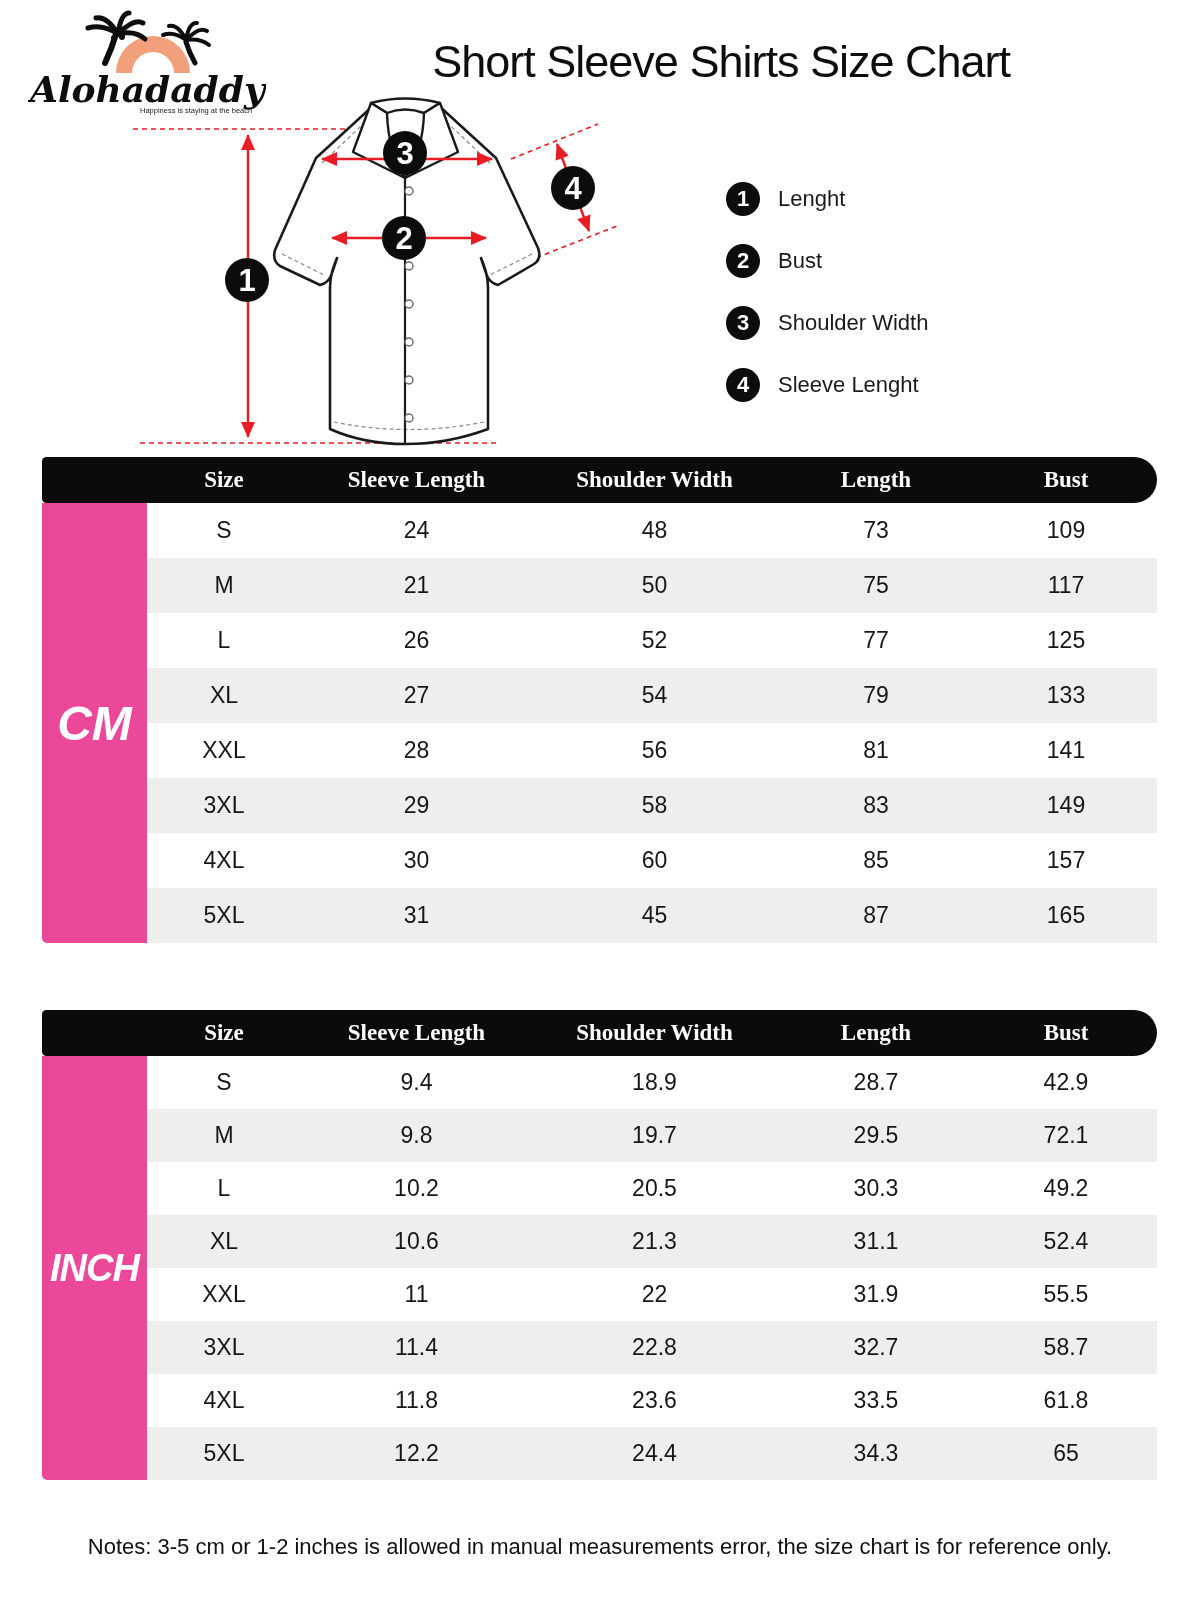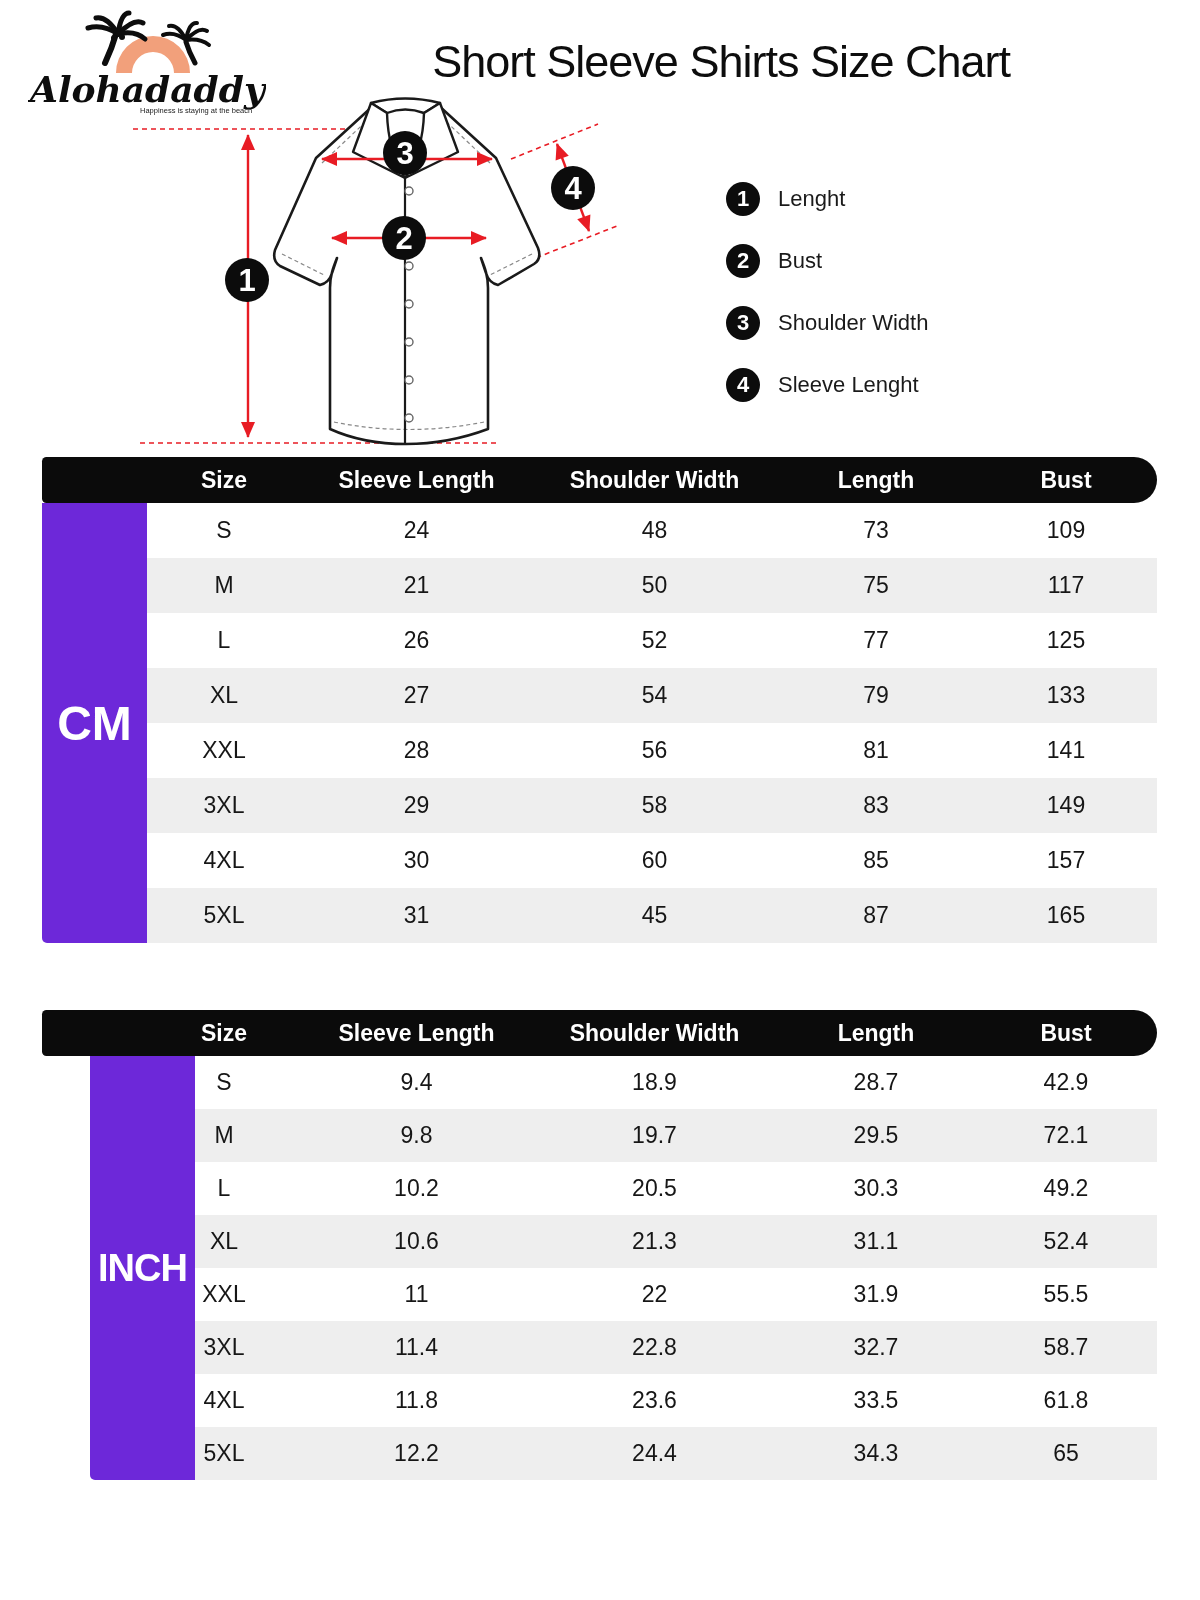--- a/index.html
+++ b/index.html
@@ -19,32 +19,32 @@
   .lbadge{width:34px;height:34px;border-radius:50%;background:#0c0c0c;color:#fff;
           display:flex;align-items:center;justify-content:center;
           font-size:22px;font-weight:bold;flex:0 0 34px;}
   .llabel{font-size:22px;color:#1a1a1a;}
 
   
   .sizetable{position:absolute;left:42px;width:1115px;}
   .sizetable .thead{display:grid;grid-template-columns:105px 154px 231px 245px 198px 182px;
        height:46px;background:#0b0b0b;color:#fff;font-weight:bold;font-size:23px;
        border-radius:5px 26px 26px 5px;align-items:center;}
-  .sizetable .thead .hcell{text-align:center;}
+  .sizetable .thead .hcell{text-align:center;font-family:Liberation Serif, serif;}
   .sizetable .tbody{margin-left:105px;}
   .trow{display:grid;grid-template-columns:154px 231px 245px 198px 182px;align-items:center;}
   .cm-body .trow{height:55px;}
   .inch-body .trow{height:53px;}
   .trow:nth-child(even){background:#eeeeee;}
   .tcell{text-align:center;font-size:23px;color:#161616;}
-  .unit{position:absolute;left:0;top:46px;width:105px;background:#6d28d9;color:#fff;
+  .unit{position:absolute;left:0;top:46px;width:105px;background:#ec4899;color:#fff;
         display:flex;align-items:center;justify-content:center;font-weight:bold;
-        border-radius:0 0 0 5px;}
+        border-radius:0 0 0 5px;font-style:italic;}
   .unit-cm{height:440px;font-size:48px;}
-  .unit-inch{height:424px;font-size:38px;letter-spacing:-1px;margin-left:48px;}
+  .unit-inch{height:424px;font-size:38px;letter-spacing:-1px;}
   .table-cm{top:457px;}
   .table-inch{top:1010px;}
 
   
   .note{position:absolute;left:0;top:1534px;width:1200px;text-align:center;
         font-size:22px;color:#111;}
 </style>
 </head>
 <body>
 
@@ -292,14 +292,15 @@
         <div class="trow">
           <div class="tcell">5XL</div>
           <div class="tcell">12.2</div>
           <div class="tcell">24.4</div>
           <div class="tcell">34.3</div>
           <div class="tcell">65</div>
         </div>
       </div>
   </div>
 
+  <div class="note">Notes: 3-5 cm or 1-2 inches is allowed in manual measurements error, the size chart is for reference only.</div>
 
 </div>
 
 </body></html>

